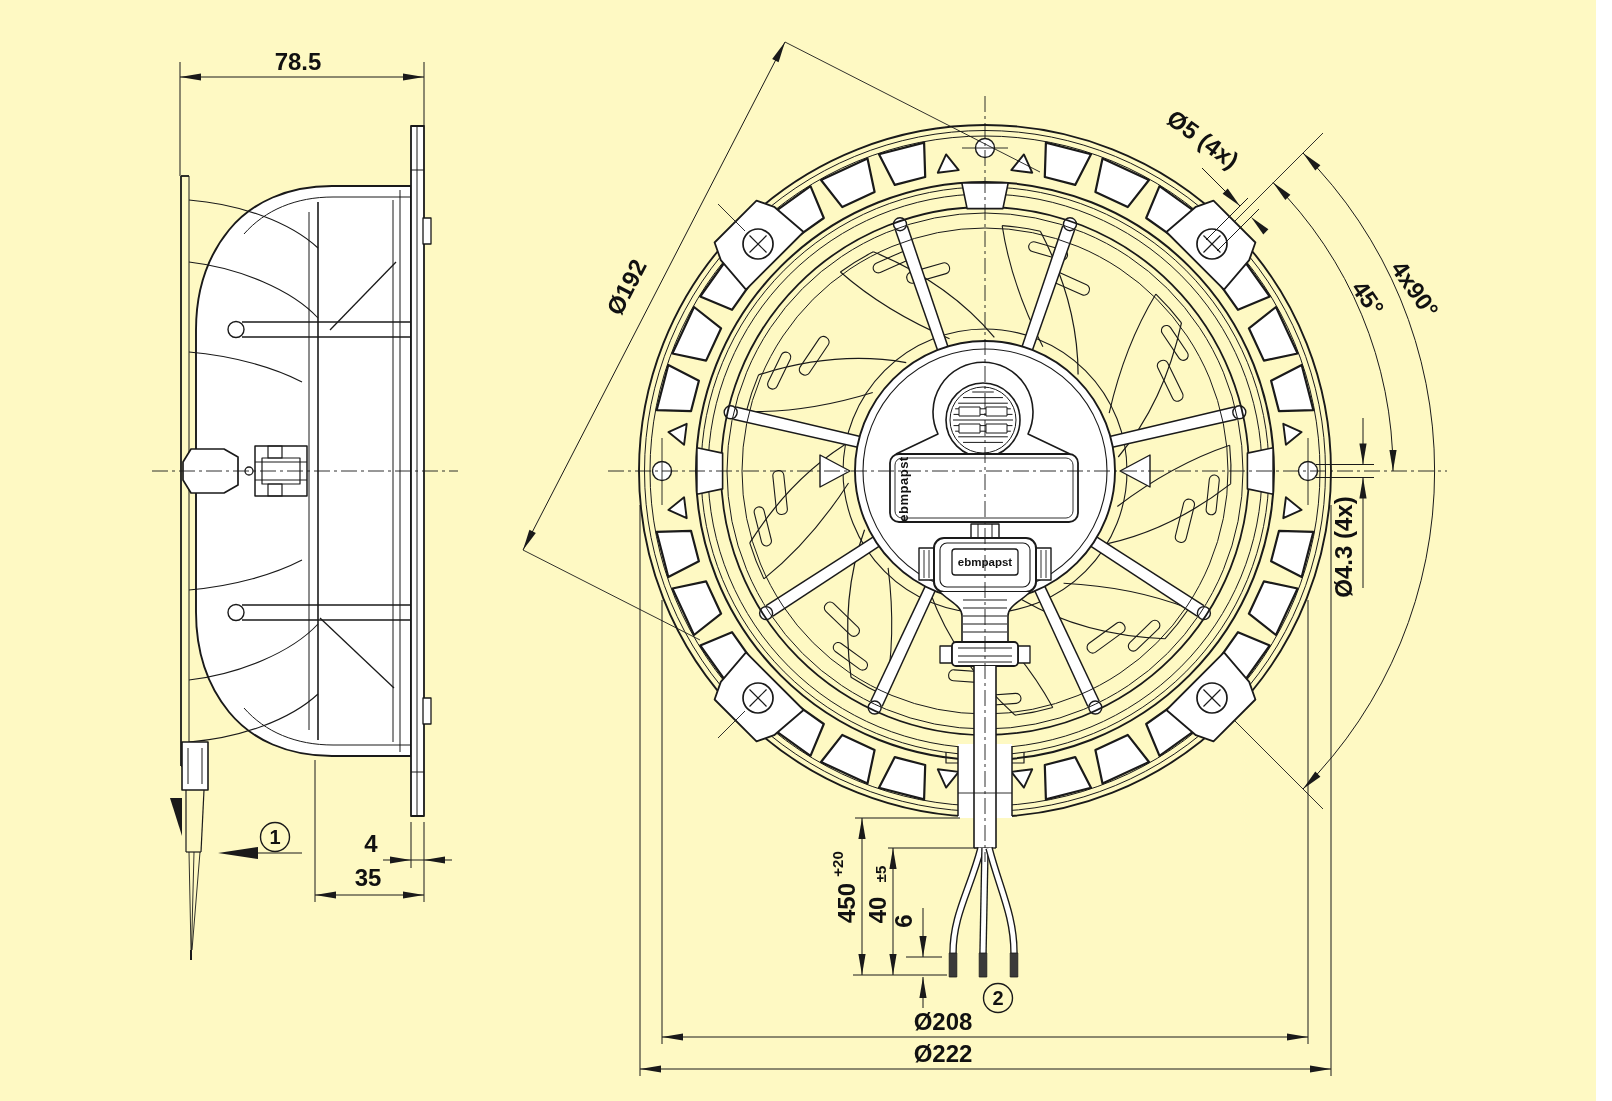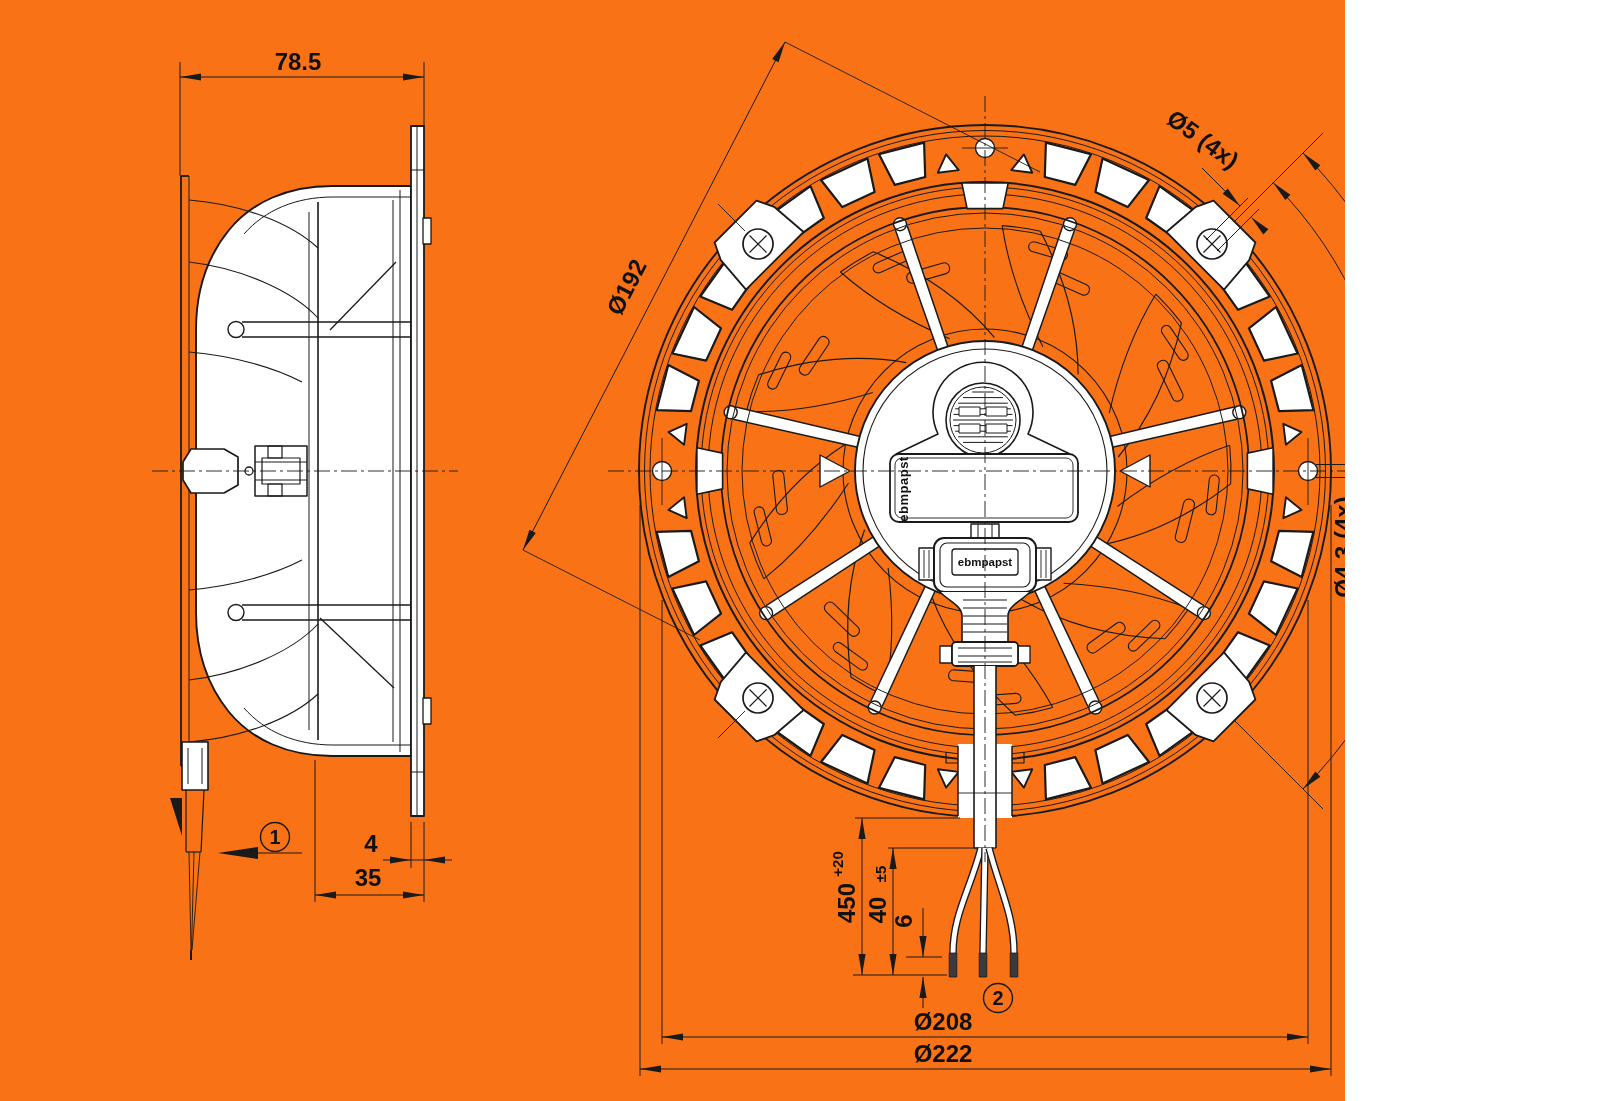--- a/index.html
+++ b/index.html
@@ -1,16 +1,16 @@
 <!DOCTYPE html>
 <html><head>
 <meta charset="utf-8">
 <style>
   html,body{margin:0;padding:0;background:#fff}
-  .sheet{position:relative;width:1345px;height:1101px;background:#f97316;overflow:hidden}
+  .sheet{position:relative;width:1596px;height:1101px;background:#fef9c3;overflow:hidden}
   svg{display:block}
   .ln{stroke:#1a1a1a;fill:none;stroke-linejoin:round;stroke-linecap:butt}
   .dim{stroke:#1a1a1a;fill:none}
   .cl{stroke:#1a1a1a;stroke-width:0.9;stroke-dasharray:16 4 3 4;fill:none}
   .ar{fill:#1a1a1a;stroke:none}
   text{font-family:"Liberation Sans",sans-serif;fill:#111;user-select:none}
   .dt{font-size:24px;font-weight:bold;text-anchor:middle}
   .ds{font-size:15px;font-weight:bold;text-anchor:middle}
   .dc{font-size:20px;font-weight:bold;text-anchor:middle}
   .lg{font-size:13px;font-weight:bold;text-anchor:middle;letter-spacing:.5px}

